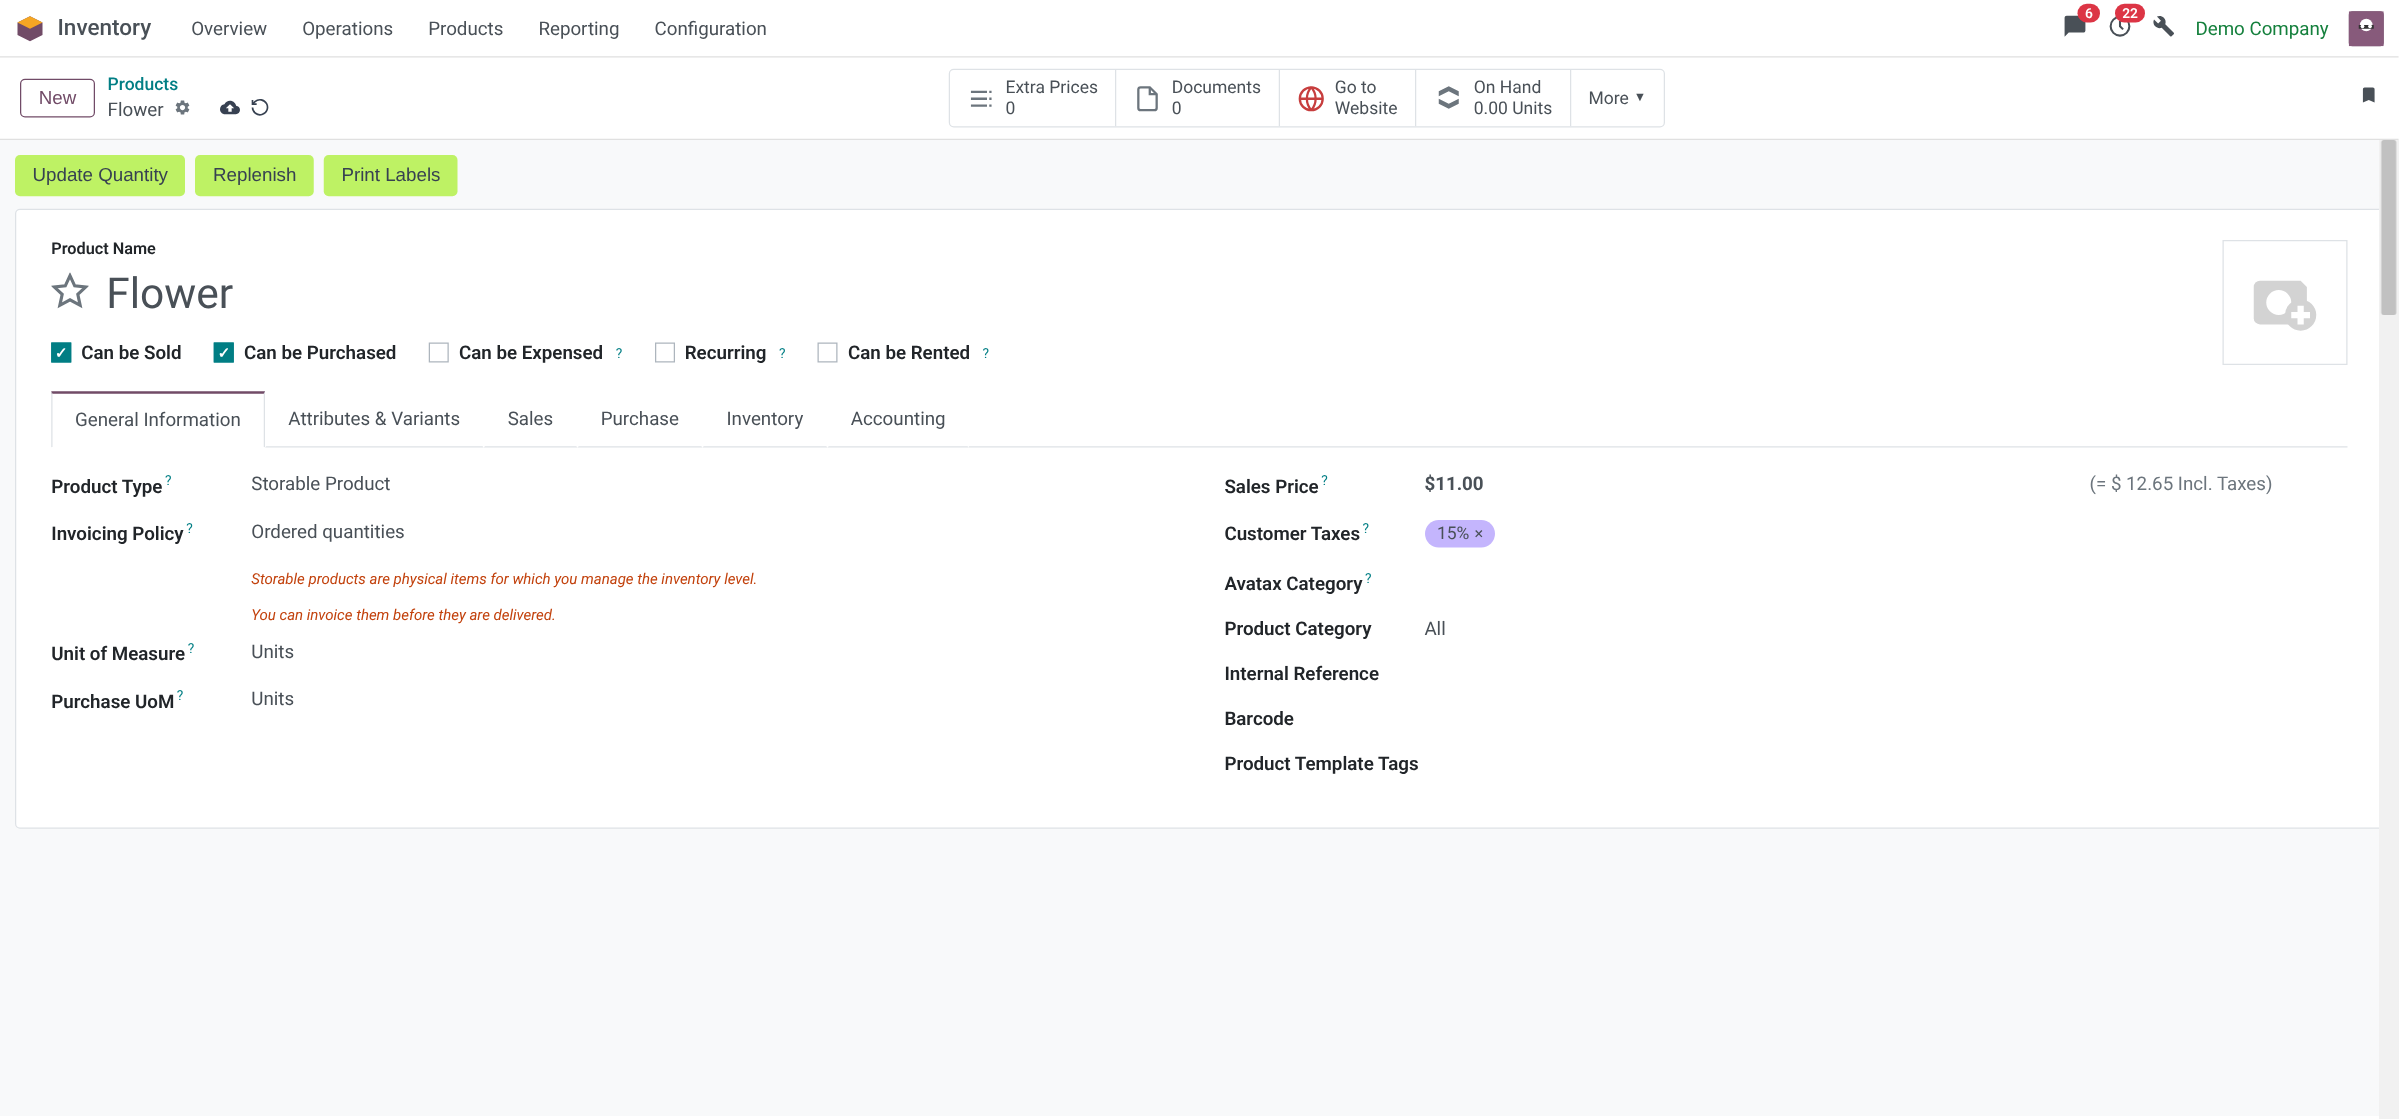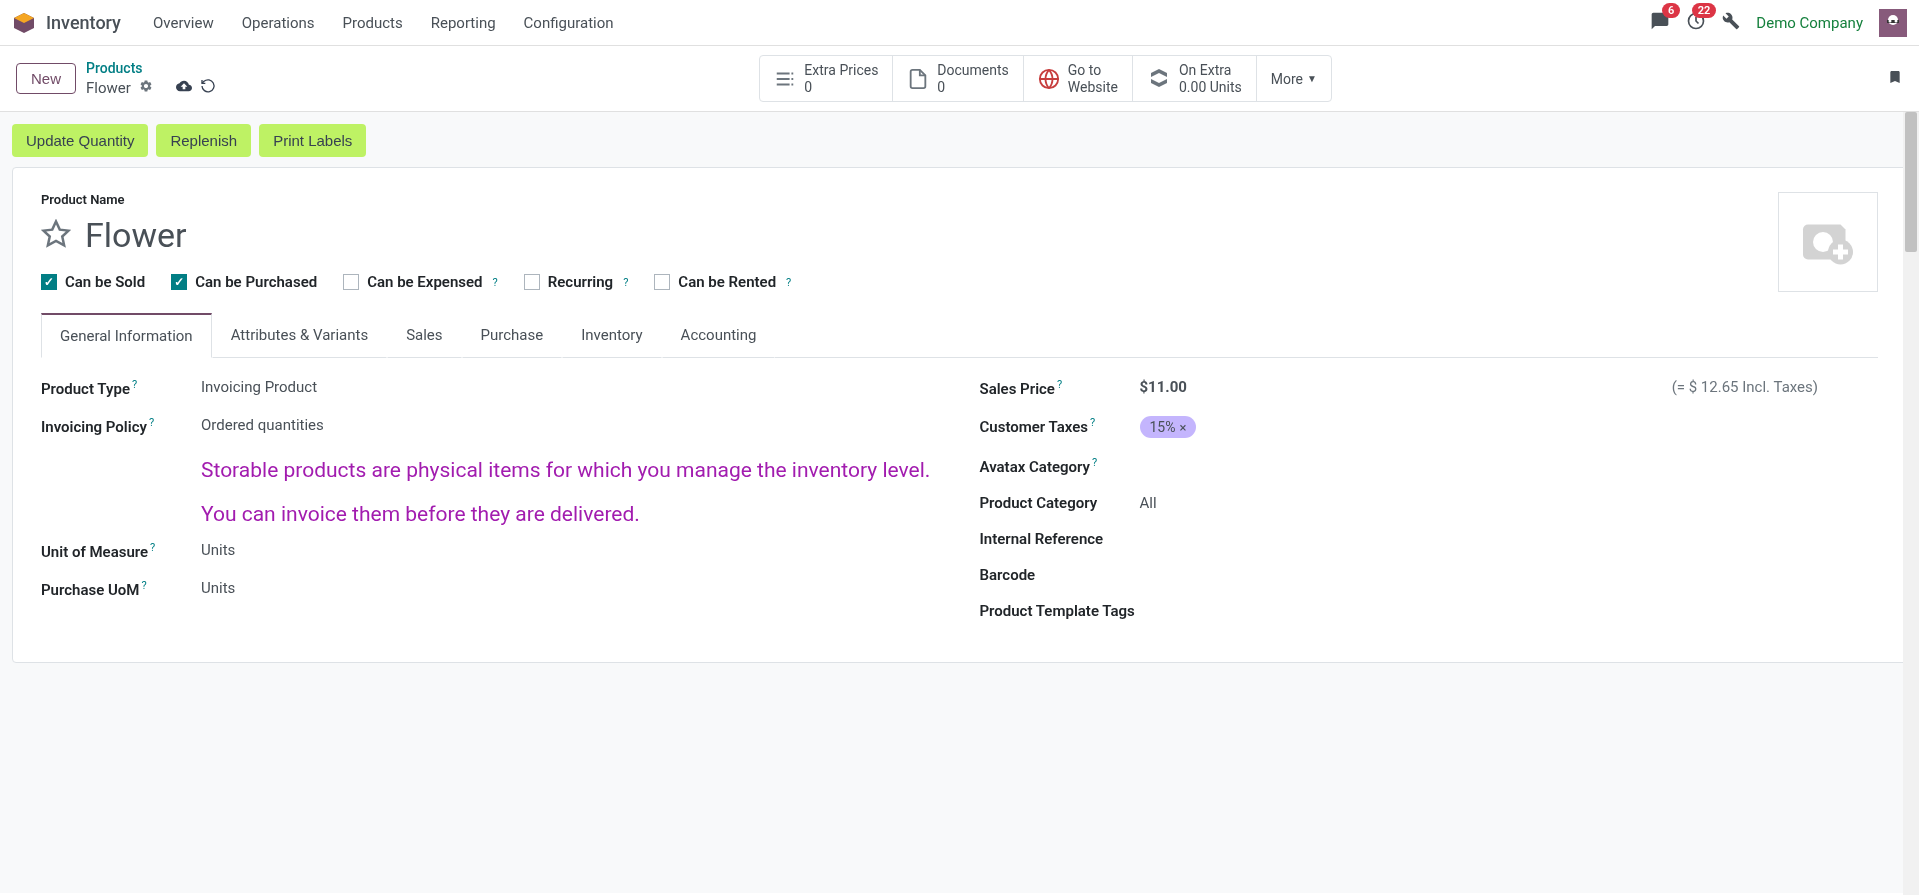--- a/index.html
+++ b/index.html
@@ -60,21 +60,21 @@
   .tab { padding: 12px 18px; font-size: 15px; color: #495057; border: 1px solid transparent; cursor: pointer; }
   .tab.active { border: 1px solid #dee2e6; border-top: 2px solid #714B67; border-bottom-color: #fff; background: #fff; }
   .tab:not(.active) { border-bottom: 1px solid #dee2e6; }
   .tab-filler { flex: 1; border-bottom: 1px solid #dee2e6; }
 
   .tabcontent { padding-top: 20px; display: flex; gap: 40px; }
   .col { flex: 1; }
   .field-row { display: flex; margin-bottom: 18px; align-items: flex-start; }
   .field-label { width: 160px; font-size: 15px; font-weight: 600; color: #212529; flex-shrink: 0;}
   .field-value { flex: 1; font-size: 15px; color: #495057; }
-  .field-help { color: #a21caf; font-size: 21px; padding-left: 160px; margin-bottom: 10px; line-height: 1.6;}
+  .field-help { font-style: italic; color: #c2410c; font-size: 12px; padding-left: 160px; margin-bottom: 10px; line-height: 1.6;}
   .tag { background: #c4b5fd; color: #495057; border-radius: 12px; padding: 3px 10px; font-size: 14px; display: inline-flex; align-items: center; gap: 4px;}
   .tag-x { cursor: pointer; font-size: 13px;}
   .price-row { display: flex; align-items: flex-start; }
   .price-incl { color: #6c757d; font-size: 15px; margin-left: auto; margin-right: 60px;}
   .cost-units { color: #495057; margin-left: 70px;}
 
   .scrollbar-track { position: fixed; right: 0; top: 112px; bottom: 0; width: 16px; background: #f1f1f1;}
   .scrollbar-thumb { position: absolute; right: 2px; width: 12px; top: 0; height: 140px; background: #c1c1c1; border-radius: 2px;}
 </style>
 </head>
@@ -173,21 +173,21 @@
       <span class="statbtn-text">
           <span>Go to</span>
           <span>Website</span>
         </span>
     </div>
     <div class="statbtn">
       <svg class="staticon" width="24" height="24" viewBox="0 0 24 24" fill="#6c757d">
           <path d="M12 2l-8 4v4l8-4 8 4V6l-8-4zm-8 10l8 4 8-4v4l-8 4-8-4v-4z"></path>
         </svg>
       <span class="statbtn-text">
-          <span>On Extra</span>
+          <span>On Hand</span>
           <span>0.00 Units</span>
         </span>
     </div>
     <div class="statbtn more-btn">
       <span>More</span>
       <span style="font-size:10px;">▼</span>
     </div>
   </div>
 
   <span class="bookmark-icon">
@@ -260,21 +260,21 @@
       <div class="tab">Inventory</div>
       <div class="tab">Accounting</div>
       <div class="tab-filler"></div>
     </div>
 
     <div class="tabcontent">
 
       <div class="col">
         <div class="field-row">
           <span class="field-label"><span>Product Type</span><span class="q">?</span></span>
-          <span class="field-value">Invoicing Product</span>
+          <span class="field-value">Storable Product</span>
         </div>
         <div class="field-row">
           <span class="field-label"><span>Invoicing Policy</span><span class="q">?</span></span>
           <span class="field-value">Ordered quantities</span>
         </div>
         <div class="field-help">Storable products are physical items for which you manage the inventory level.</div>
         <div class="field-help">You can invoice them before they are delivered.</div>
         <div class="field-row">
           <span class="field-label"><span>Unit of Measure</span><span class="q">?</span></span>
           <span class="field-value">Units</span>

